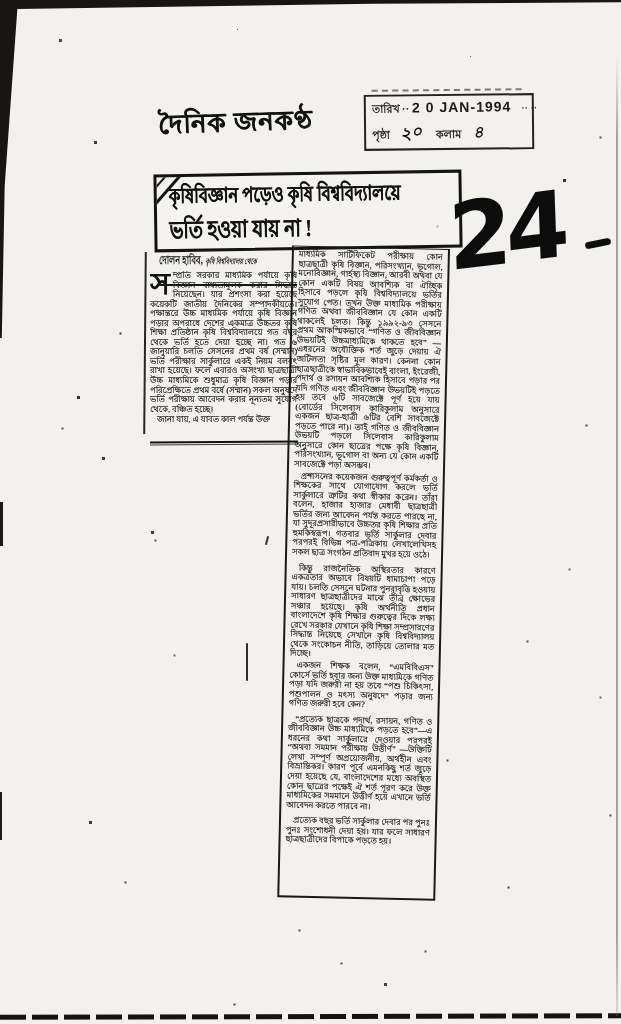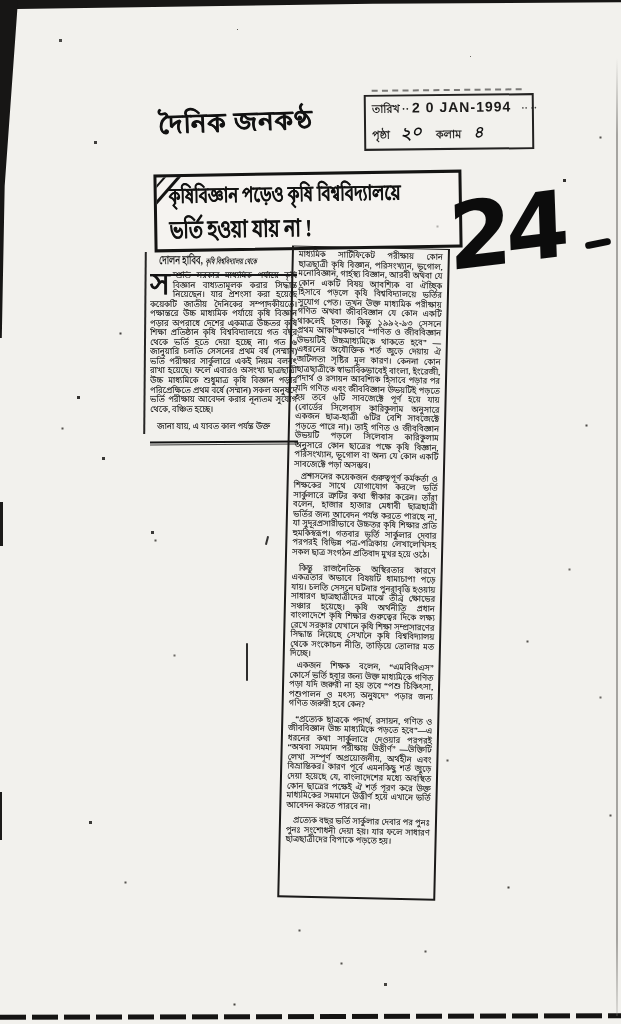--- a/index.html
+++ b/index.html
@@ -85,41 +85,41 @@
     font-size:92px;line-height:92px;color:#0c0c0c;
     transform:rotate(-7deg) skewX(-5deg);letter-spacing:-6px;
   }
   .hand-dash{
     position:absolute;left:585px;top:240px;width:26px;height:7px;
     background:#0c0c0c;border-radius:4px;transform:rotate(-11deg);
   }
   
   .byline{
     position:absolute;left:159px;top:250px;width:138px;
-    border-bottom:2.5px solid #161616;padding-bottom:3px;
+    border-bottom:2.5px solid #161616;padding-bottom:13px;
     white-space:nowrap;overflow:hidden;color:#141414;
   }
   .byline-inner{display:inline-block;transform:scaleX(.72);transform-origin:0 50%;}
   .byline-name{font-size:11.5px;font-weight:bold;}
   .byline-source{font-size:8px;font-style:italic;font-weight:bold;}
   
   .news-p{
     font-size:8.3px;line-height:9.55px;text-align:justify;
     margin:0;color:#1a1918;font-weight:500;
     text-shadow:0.25px 0 0 rgba(20,20,20,.8);
   }
   .left-col{
     position:absolute;left:150px;top:271px;width:147px;height:167px;
     overflow:hidden;
   }
   .dropcap{
     float:left;font-size:30px;line-height:26px;font-weight:bold;
     padding:0 3px 0 0;color:#121212;
   }
-  .lc-last{text-indent:7px;margin-top:8px;}
+  .lc-last{text-indent:7px;margin-top:1px;}
   .clip-border-left{
     position:absolute;left:144px;top:252px;width:2px;height:182px;
     background:#272625;transform:rotate(0.5deg);
   }
   .lc-rule{
     position:absolute;left:150px;top:441px;width:148px;height:4px;
     border-top:2.5px solid #131313;border-bottom:1.5px solid #3c3b3a;
     transform:rotate(-0.4deg);box-sizing:border-box;
   }
   .right-col{

